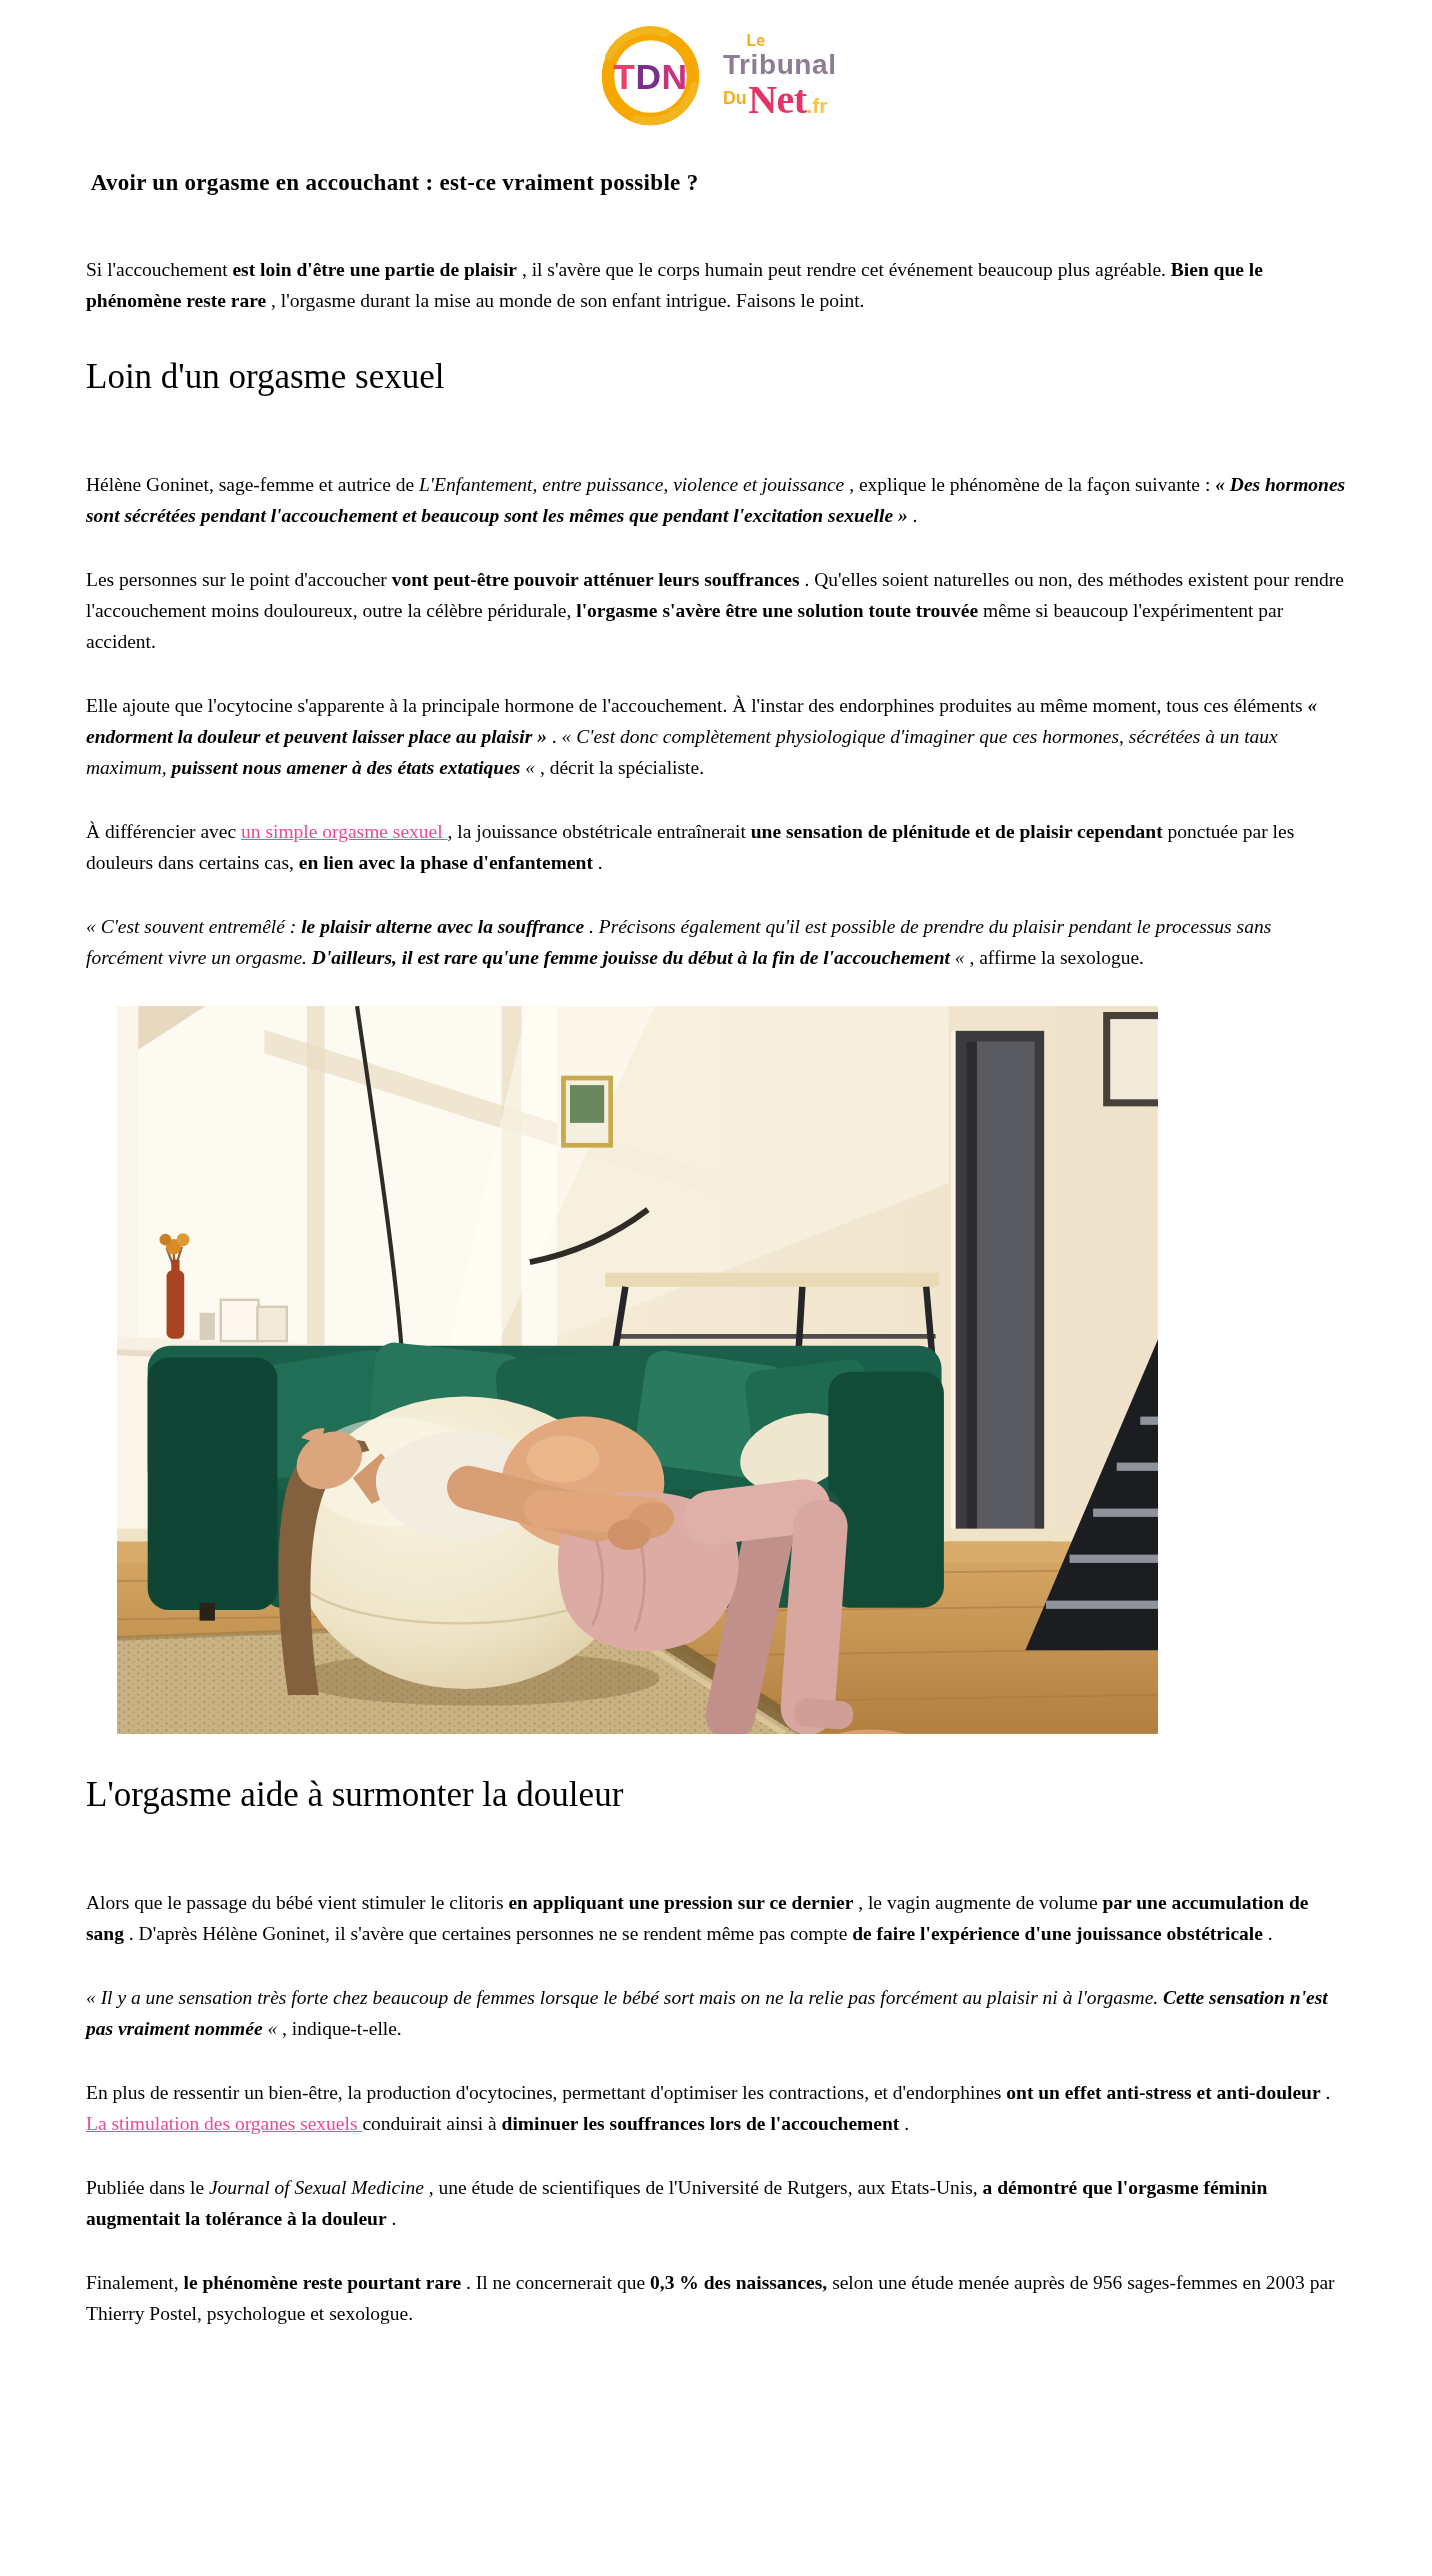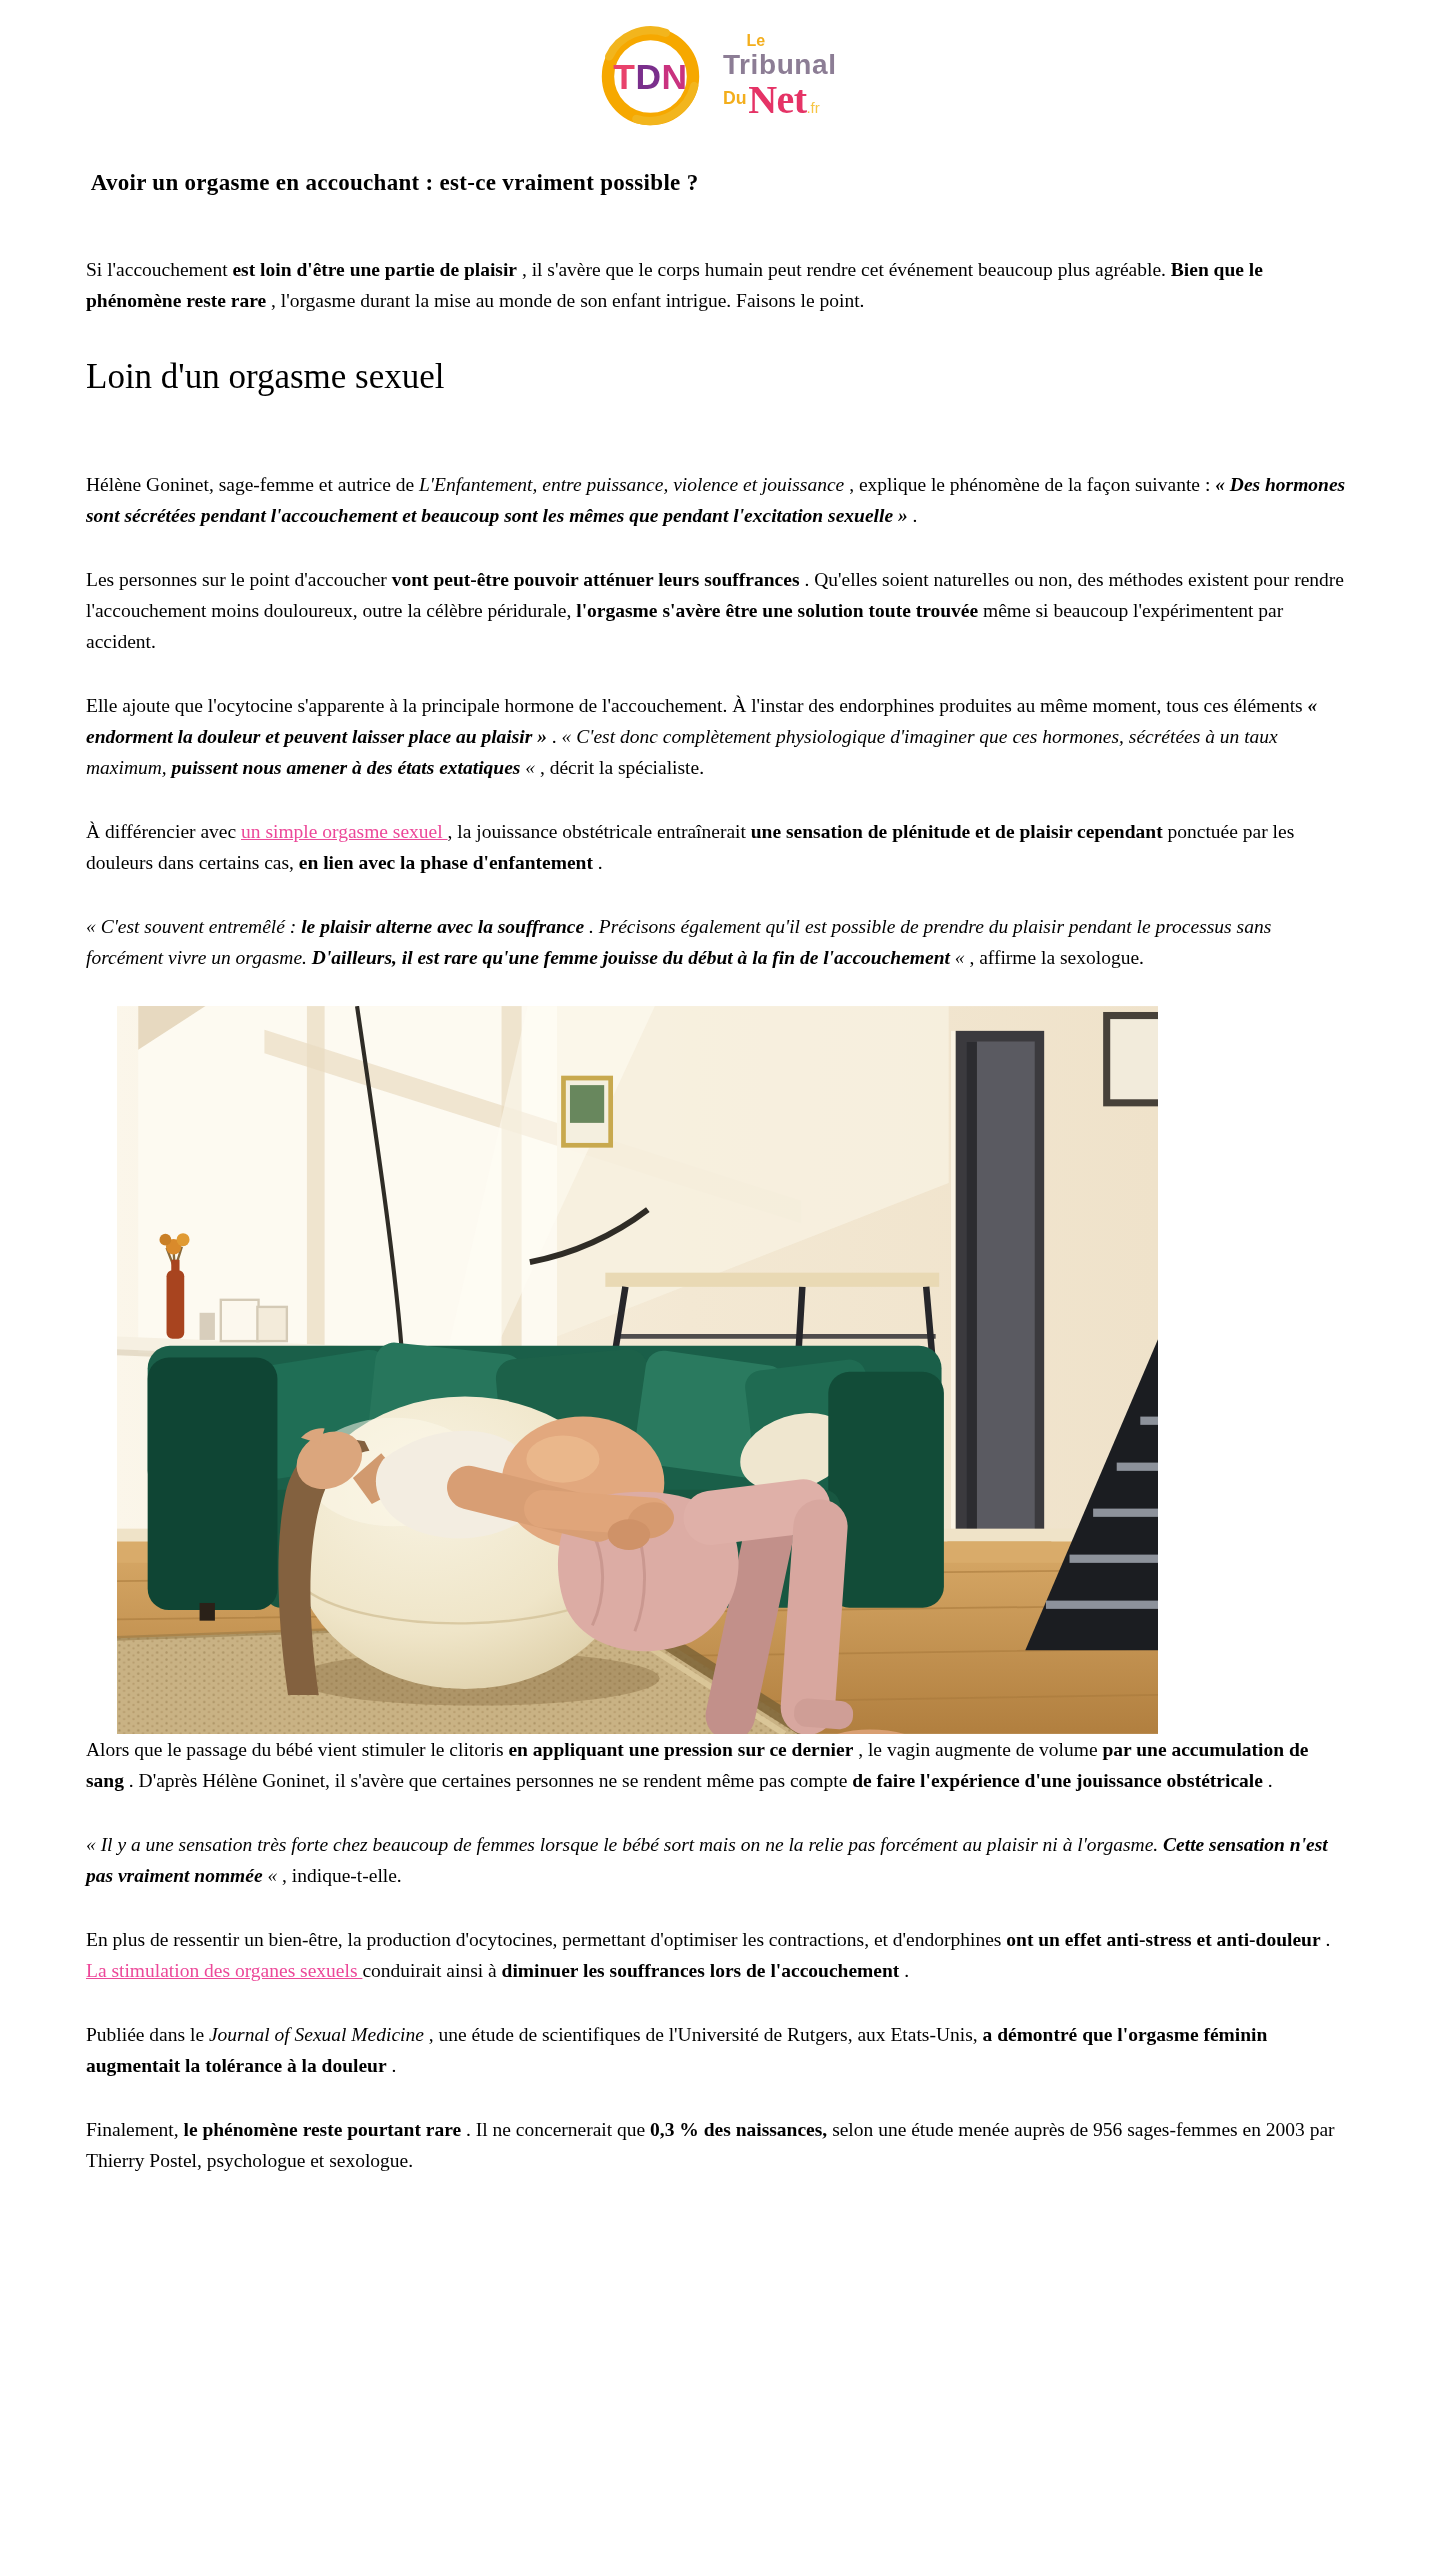--- a/index.html
+++ b/index.html
@@ -9,21 +9,21 @@
   
   .logo-wrap{display:flex;justify-content:center;align-items:center;gap:16.5px;
              padding-top:20px;height:113px;}
   .logo-ring{width:111px;height:111px;flex:0 0 auto;}
   .logo-text{font-family:"Liberation Sans",sans-serif;line-height:1;}
   .lt-le{color:#F3AE1C;font-weight:bold;font-size:16px;margin:0 0 1.2px 3.5px;padding-left:20px;}
   .lt-tribunal{color:#8C7D95;font-weight:bold;font-size:28px;letter-spacing:0.6px;}
   .lt-netrow{display:flex;align-items:baseline;margin-top:1.2px;}
   .lt-du{color:#F3AE1C;font-weight:bold;font-size:17.7px;margin-right:1.8px;position:relative;top:-8.3px;}
   .lt-net{color:#E53366;font-weight:bold;font-size:40px;letter-spacing:-0.6px;font-family:Liberation Serif, serif;}
-  .lt-fr{color:#F6C544;font-weight:normal;font-size:15px;}
+  .lt-fr{color:#F6C544;font-weight:bold;font-size:21px;}
   
   h1.title{font-size:23px;font-weight:bold;margin:37px 0 58px 4.7px;letter-spacing:0.3px;}
   h2.section{font-size:35px;font-weight:400;margin:41px 0 72px 0;}
   p.body{font-size:19.5px;line-height:31px;margin:0 0 33px 0;}
   p.body b{font-weight:bold;}
   p.body i{font-style:italic;}
   p.body .bi{font-weight:bold;font-style:italic;}
   a.inline-link{color:#ec4899;text-decoration:underline;}
   
   figure.photo{margin:17.7px 0 0 31px;width:1041px;height:728px;padding:0;}
@@ -215,20 +215,21 @@
         <rect x="1148" y="1176" width="100" height="48" rx="22" fill="#CF9E96" transform="rotate(4 1198 1200)"></rect>
         <path d="M1206,1240 C1252,1218 1338,1224 1374,1252 C1346,1280 1252,1286 1206,1266 Z" fill="#D99F72"></path>
         <rect x="560" y="790" width="300" height="74" rx="37" fill="#D89E74" transform="rotate(14 640 820)"></rect>
         <rect x="690" y="826" width="250" height="64" rx="32" fill="#E0A57A" transform="rotate(4 800 858)"></rect>
         <ellipse cx="905" cy="872" rx="40" ry="30" fill="#D69A6F" transform="rotate(-15 905 872)"></ellipse>
         <ellipse cx="868" cy="896" rx="36" ry="26" fill="#CF9268"></ellipse>
       </g>
     </svg>
   </figure>
 
+  <h2 class="section">L'orgasme aide à surmonter la douleur</h2>
 
   <p class="body"><span>Alors que le passage du bébé vient stimuler le clitoris </span><b>en appliquant une pression sur ce dernier</b><span> , le vagin augmente de volume </span><b>par une accumulation de sang</b><span> . D'après Hélène Goninet, il s'avère que certaines personnes ne se rendent même pas compte </span><b>de faire l'expérience d'une jouissance obstétricale</b><span> .</span></p>
 
   <p class="body"><i>« Il y a une sensation très forte chez beaucoup de femmes lorsque le bébé sort mais on ne la relie pas forcément au plaisir ni à l'orgasme. </i><span class="bi">Cette sensation n'est pas vraiment nommée</span><i> «</i><span> , indique-t-elle.</span></p>
 
   <p class="body"><span>En plus de ressentir un bien-être, la production d'ocytocines, permettant d'optimiser les contractions, et d'endorphines </span><b>ont un effet anti-stress et anti-douleur</b><span> . </span><a href="#" class="inline-link">La stimulation des organes sexuels </a><span>conduirait ainsi à </span><b>diminuer les souffrances lors de l'accouchement</b><span> .</span></p>
 
   <p class="body"><span>Publiée dans le </span><i>Journal of Sexual Medicine</i><span> , une étude de scientifiques de l'Université de Rutgers, aux Etats-Unis, </span><b>a démontré que l'orgasme féminin augmentait la tolérance à la douleur</b><span> .</span></p>
 
   <p class="body"><span>Finalement, </span><b>le phénomène reste pourtant rare</b><span> . Il ne concernerait que </span><b>0,3 % des naissances,</b><span> selon une étude menée auprès de 956 sages-femmes en 2003 par Thierry Postel, psychologue et sexologue.</span></p>

